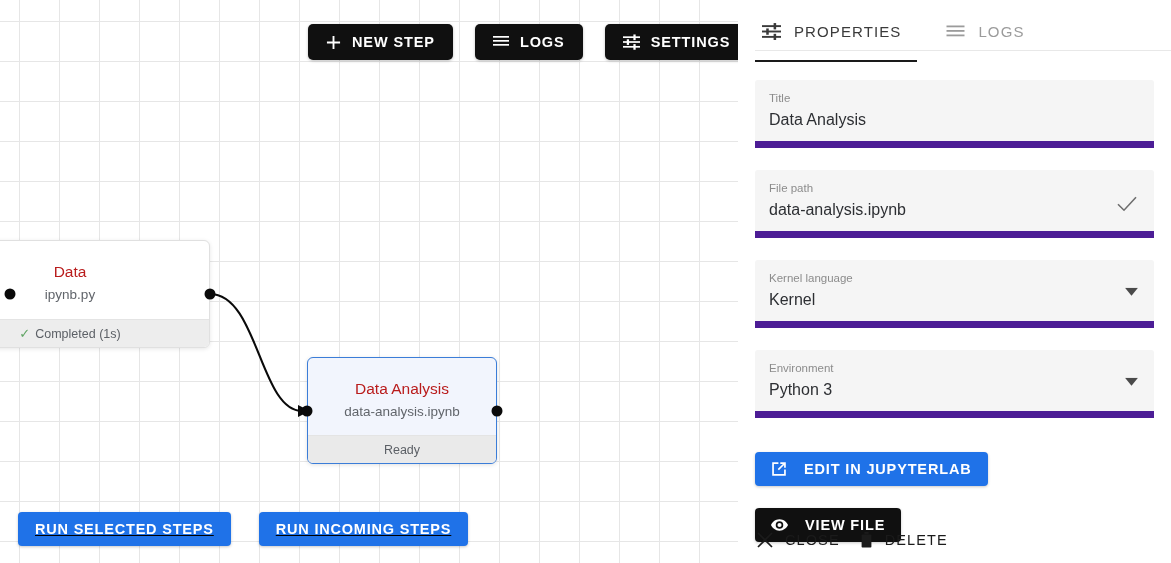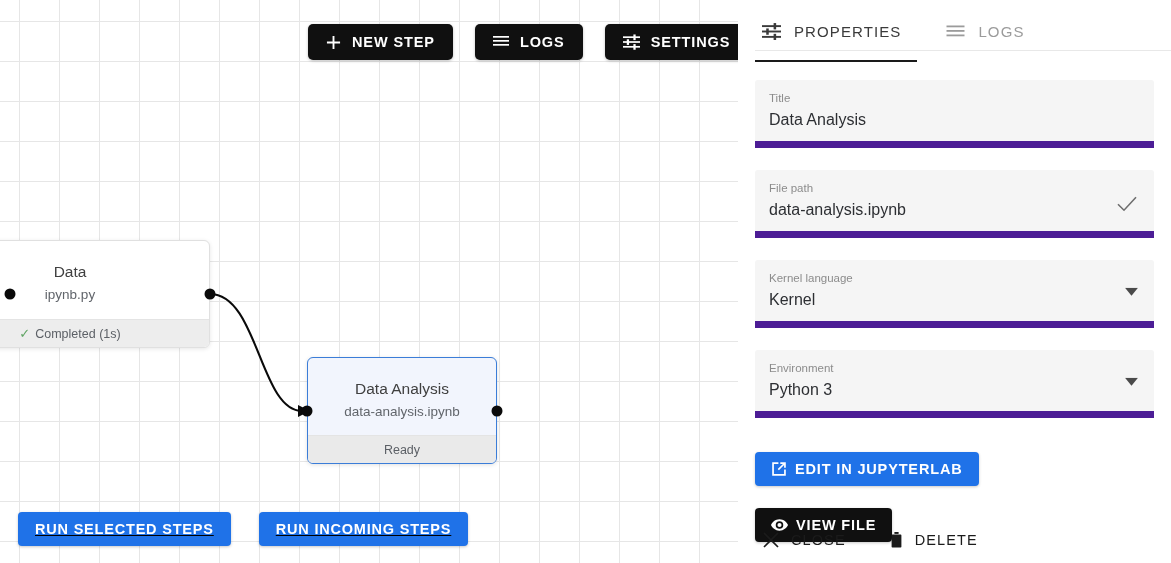--- a/index.html
+++ b/index.html
@@ -64,21 +64,21 @@
     border: 1.5px solid #3b7dd8;
     background: #f2f5fd;
     box-shadow: 0 1px 4px rgba(0,0,0,0.12);
   }
   .node-body {
     flex: 1;
     display: flex; flex-direction: column;
     align-items: center; justify-content: center;
     padding-top: 6px;
   }
-  .node-title { font-size: 15.5px; color: #404040; line-height: 22px; }
+  .node-title { font-size: 15.5px; color: #b91c1c; line-height: 22px; }
   .node-sub { font-size: 13.5px; color: #61656b; line-height: 20px; margin-top: 2px; }
   .node-footer {
     height: 28px;
     background: #ededed;
     display: flex; align-items: center; justify-content: center;
     font-size: 12.5px; color: #5c6066;
     border-top: 1px solid #e4e4e4;
   }
   .node.selected .node-footer { background: #eaeaea; }
   .chk { color: #5fa463; margin-right: 5px; font-size: 13px; }
@@ -150,35 +150,35 @@
     min-height: 57px;
   }
   .field-label { font-size: 11.5px; color: #8c8c8c; line-height: 15px; }
   .field-value { font-size: 16px; color: #2d2f33; line-height: 25px; margin-top: 1px; }
   .field .trail {
     position: absolute; right: 16px; top: 50%; transform: translateY(-35%);
   }
 
   .action-col { padding: 12px 17px 0 17px; }
   .act-btn {
-    display: inline-flex; align-items: center; gap: 8px;
+    display: inline-flex; align-items: center; gap: 17px;
     height: 34px; padding: 0 16px;
     border: none; border-radius: 4px;
     font-family: "Liberation Sans", sans-serif;
     font-size: 14.5px; font-weight: bold; letter-spacing: 0.85px;
     color: #fff; cursor: pointer;
     box-shadow: 0 1px 3px rgba(0,0,0,0.22);
     white-space: nowrap;
   }
   .act-btn.blue { background: #1f72e8; margin-bottom: 22px; }
   .act-btn.dark { background: #101010; }
 
   .footer-actions {
-    position: absolute; left: 23px; bottom: 9px;
-    display: flex; align-items: flex-end; gap: 40px;
+    position: absolute; left: 17px; bottom: 9px;
+    display: flex; align-items: flex-end; gap: 16px;
   }
   .txt-btn {
     display: inline-flex; align-items: center; gap: 12px;
     background: none; border: none; cursor: pointer;
     font-family: "Liberation Sans", sans-serif;
     font-size: 14.5px; letter-spacing: 1.1px;
     color: #1b1b1b; padding: 6px 2px;
   }
   svg { display: block; }
 </style>

